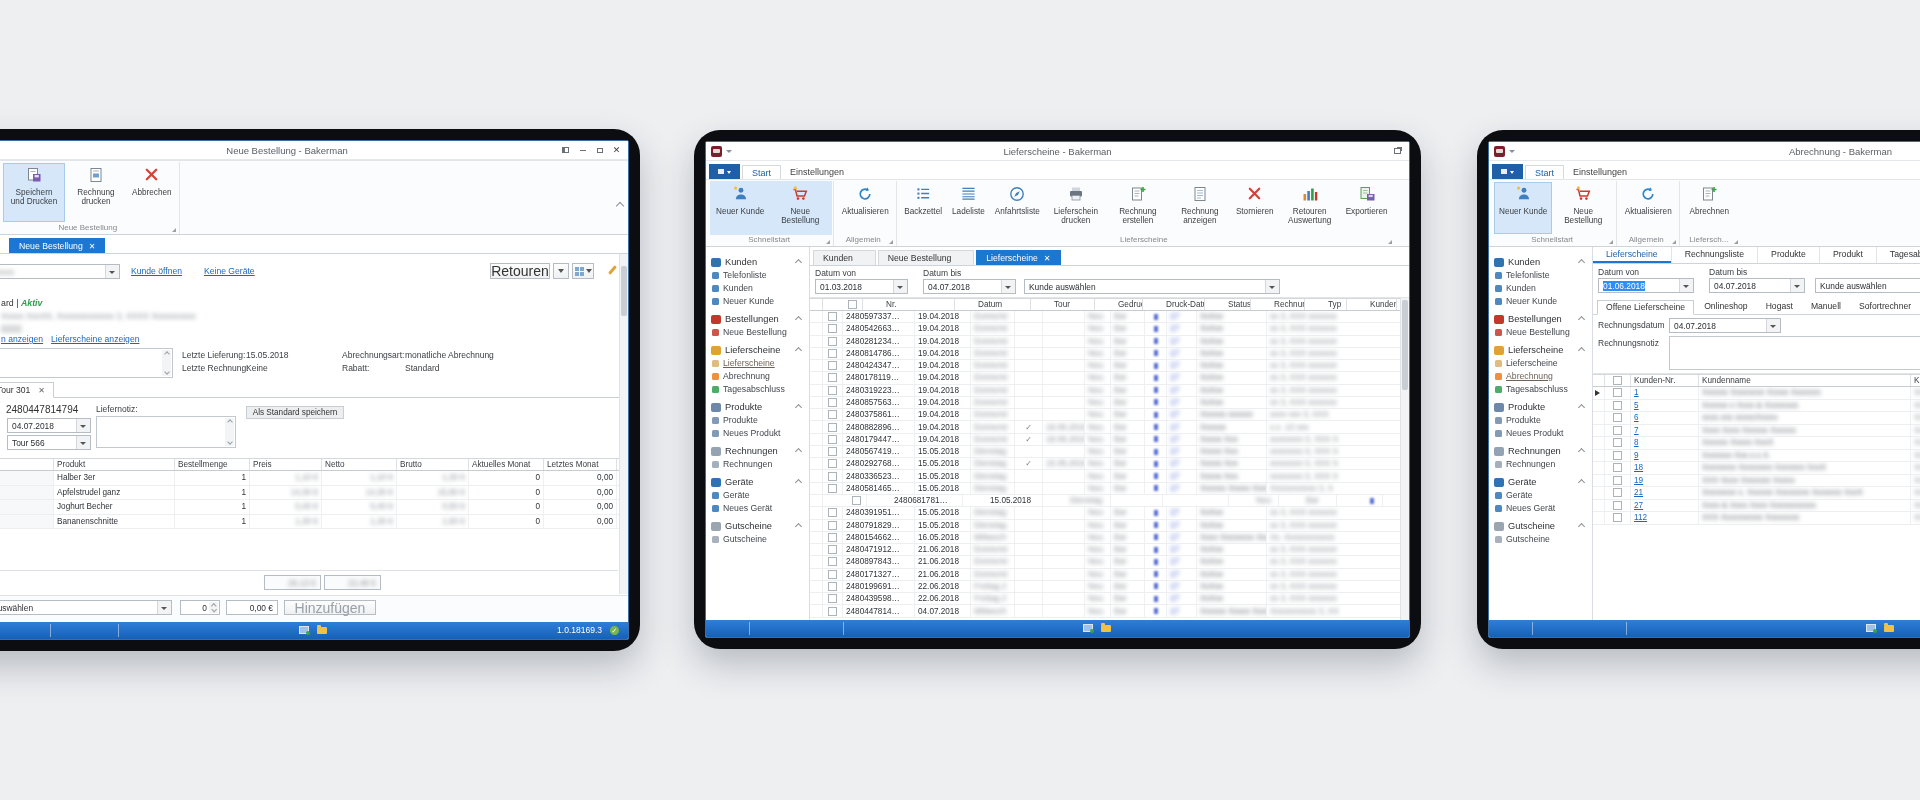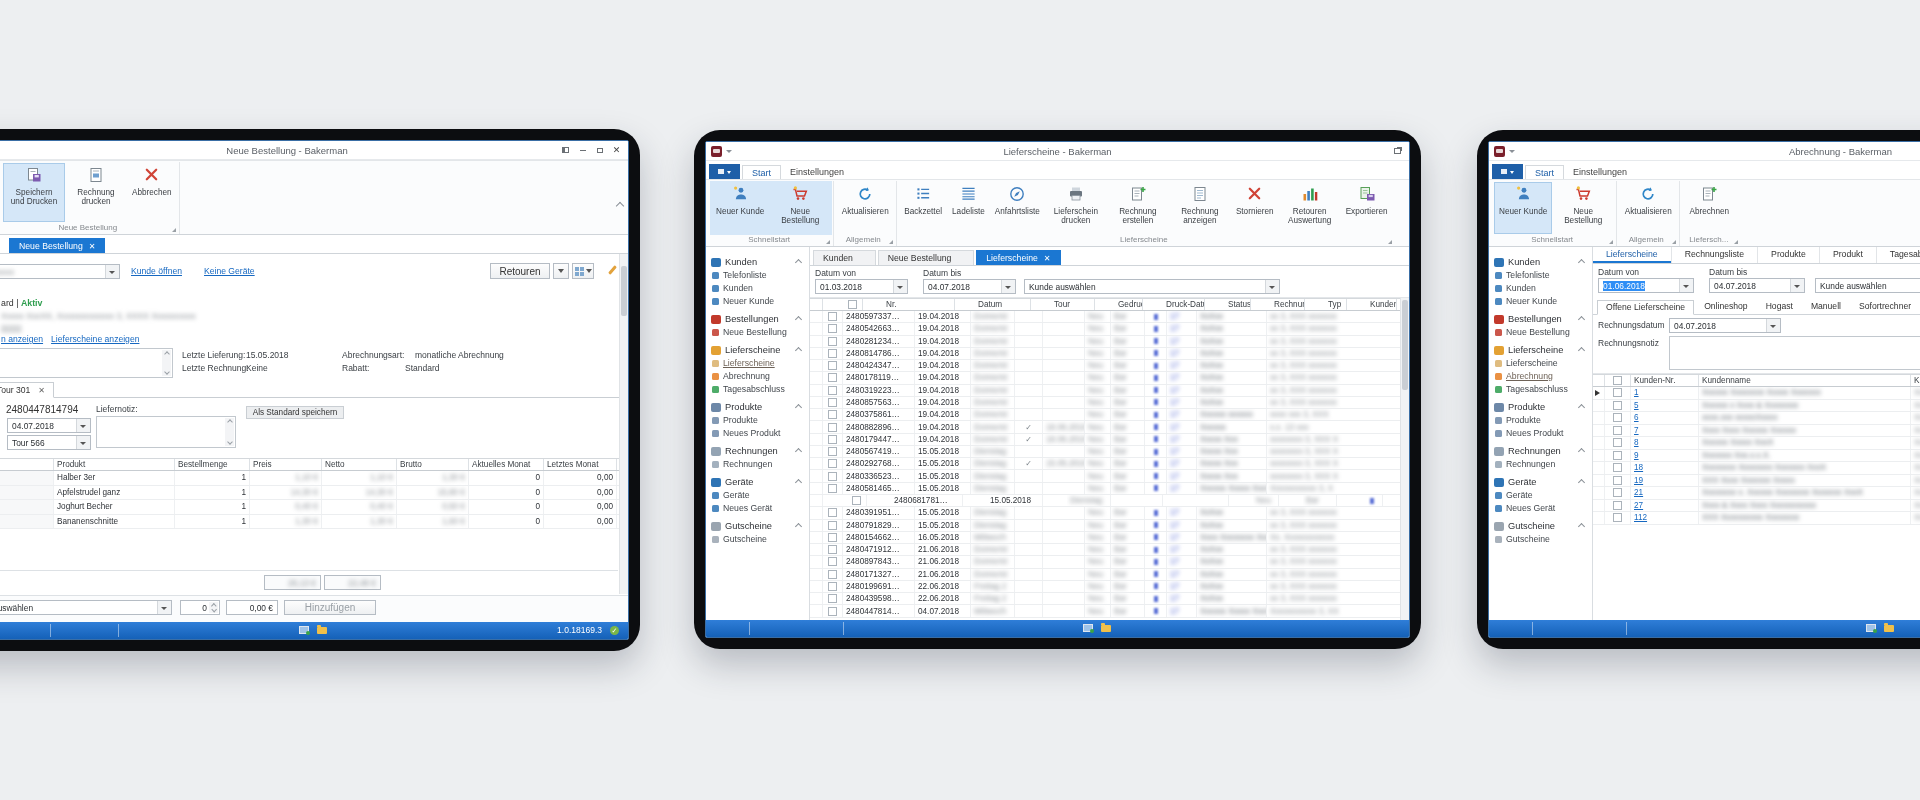--- a/index.html
+++ b/index.html
@@ -64,21 +64,21 @@
   
   .combo{position:relative;background:#fff;border:1px solid #b5bcc4;height:15px;font-size:8.4px;display:flex;align-items:center;padding:0 16px 0 4px;color:#2b2f33;white-space:nowrap;overflow:hidden;}
   .combo:after{content:"";position:absolute;right:0;top:0;bottom:0;width:13px;background:#f1f3f5;border-left:1px solid #d4d8dc;}
   .combo:before{content:"";position:absolute;right:4px;top:6px;width:0;height:0;border:3px solid transparent;border-top:3.5px solid #555;z-index:1;}
   .field{background:#fff;border:1px solid #b5bcc4;height:15px;font-size:8.4px;display:flex;align-items:center;padding:0 4px;color:#2b2f33;}
   .ta{background:#fff;border:1px solid #c2c8ce;position:relative;}
   .ta .sa{position:absolute;right:1px;width:9px;top:1px;bottom:1px;background:#f3f4f6;display:flex;flex-direction:column;justify-content:space-between;align-items:center;padding:2px 0;}
   .sa i{width:4px;height:4px;border-left:1.2px solid #9aa0a6;border-top:1.2px solid #9aa0a6;display:block;}
   .sa i.up{transform:rotate(45deg);}
   .sa i.dn{transform:rotate(225deg);}
-  .btn{border:1px solid #b5bcc4;background:linear-gradient(#fdfdfd,#eef0f2);font-size:10px;color:#333;display:flex;align-items:center;justify-content:center;}
+  .btn{border:1px solid #b5bcc4;background:linear-gradient(#fdfdfd,#eef0f2);font-size:14px;color:#333;display:flex;align-items:center;justify-content:center;}
   .btn.disabled{color:#9aa0a6;}
   .link{color:#1668c1;text-decoration:underline;font-size:8.6px;white-space:nowrap;}
   .cb{width:9px;height:9px;border:1px solid #abb3bb;background:#fff;display:inline-block;}
   .bl{filter:blur(2px);color:#8f9499;white-space:nowrap;}
   .bl.dk{color:#6e757c;}
   .bl.blue{color:#4a5fd0;}
   .selhl{background:#2f8ef5;color:#fff;}
   .lbl{font-size:8.5px;color:#3c4146;white-space:nowrap;}
   
   .grid{display:grid;align-items:center;font-size:8.2px;color:#2f3338;}
@@ -187,40 +187,40 @@
             <rect x="5" y="0" width="4" height="4" fill="#7fa8cf"></rect>
             <rect x="0" y="5" width="4" height="4" fill="#7fa8cf"></rect>
             <rect x="5" y="5" width="4" height="4" fill="#7fa8cf"></rect>
           </svg>
       <i style="width:0;height:0;border:3px solid transparent;border-top:4px solid #555;margin-top:3px;"></i>
     </div>
     <span class="abs pen" style="left:661px;top:11px;"></span>
 
     <div class="abs" style="left:51px;top:44px;font-size:8.8px;color:#333;">
       <span>ard |</span>
-      <b style="color:#2f9e4f;">Aktiv</b>
+      <b style="color:#2f9e4f;font-style:italic;">Aktiv</b>
     </div>
     <div class="abs bl" style="left:51px;top:57px;font-size:8.6px;">Xxxxx XxxXX, Xxxxxxxxxxxxx 3, XXXX Xxxxxxxxxx</div>
     <a class="abs link bl" style="left:51px;top:69px;font-size:8.2px;">xxxxx</a>
     <div class="abs" style="left:51px;top:80px;display:flex;gap:8px;">
       <a class="link">n anzeigen</a>
       <a class="link">Lieferscheine anzeigen</a>
     </div>
     <div class="ta abs" style="left:8px;top:94px;width:215px;height:30px;">
           <span class="sa">
             <i class="up"></i>
             <i class="dn"></i>
           </span>
         </div>
     <span class="abs lbl" style="left:232px;top:96px;">Letzte Lieferung:</span>
     <span class="abs lbl" style="left:296px;top:96px;">15.05.2018</span>
     <span class="abs lbl" style="left:232px;top:109px;">Letzte Rechnung:</span>
     <span class="abs lbl" style="left:296px;top:109px;">Keine</span>
     <span class="abs lbl" style="left:392px;top:96px;">Abrechnungsart:</span>
-    <span class="abs lbl" style="left:465px;top:96px;">monatliche Abrechnung</span>
+    <span class="abs lbl" style="left:455px;top:96px;">monatliche Abrechnung</span>
     <span class="abs lbl" style="left:392px;top:109px;">Rabatt:</span>
     <span class="abs lbl" style="left:455px;top:109px;">Standard</span>
 
     <div class="abs" style="left:0;top:128px;width:104px;height:16px;background:#fff;border:1px solid #c9ced3;border-bottom:1px solid #fff;display:flex;align-items:center;justify-content:flex-end;gap:8px;padding:0 8px;font-size:8.6px;color:#333;z-index:2;">
       <span>- Tour 301</span>
           <span class="x" style="font-size:8px;color:#666;">✕</span>
     </div>
     <div class="abs" style="left:0;top:143px;right:0;border-top:1px solid #c9ced3;"></div>
 
     <span class="abs" style="left:56px;top:150px;font-size:10px;color:#333;">2480447814794</span>

